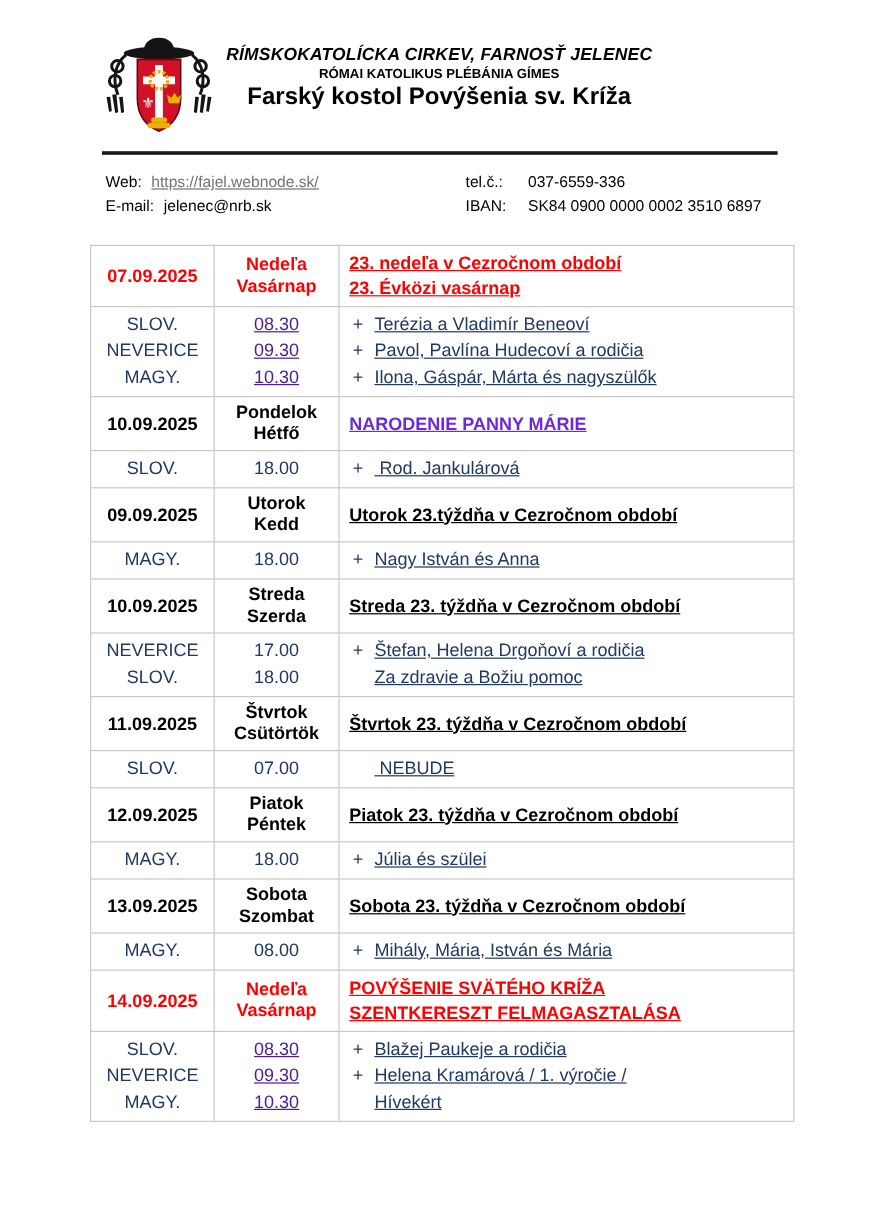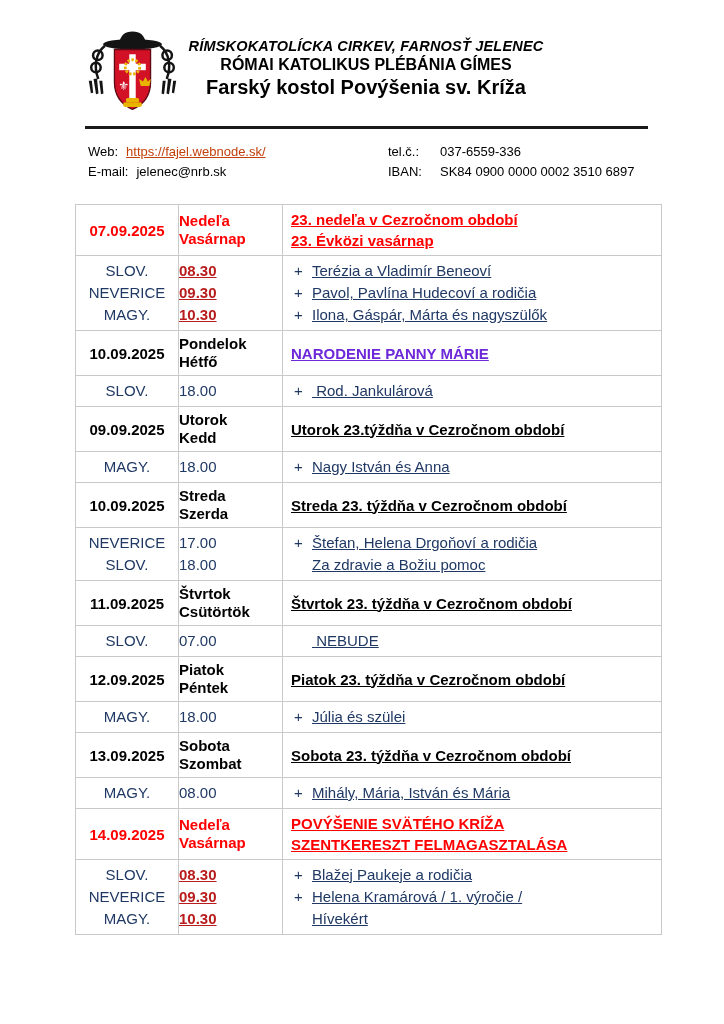--- a/index.html
+++ b/index.html
@@ -7,50 +7,50 @@
   body {
     width:724px; height:1024px; position:relative;
     font-family:"Liberation Sans","DejaVu Sans",sans-serif;
     color:#000;
   }
   
   .header { display:flex; padding:28px 0 0 85px; }
   .logo-box { width:95px; height:100px; flex:0 0 95px; }
   .titles { width:372px; text-align:center; padding-top:10px; }
   .title1 { font-size:14.5px; font-weight:bold; letter-spacing:.2px; margin-bottom:2px;font-style:italic; }
-  .title2 { font-size:16px; font-weight:bold; margin-bottom:2px; }
+  .title2 { font-size:11px; font-weight:bold; margin-bottom:2px; }
   .title3 { font-size:20px;  font-weight:bold; }
   .rule   { margin:0 0 0 85px; width:563px; height:3px; background:#1a1a1a; margin-top:-2px; }
   
   .contact { margin:13px 0 0 88px; width:560px; font-size:13px; }
   .contact-row { display:flex; line-height:20px; }
   .c-left  { width:300px; display:flex; }
   .c-right { flex:1; display:flex; }
   .c-label { margin-right:8px; }
   .c-label-r { width:44px; }
-  a.weblink { color:#c2410c; text-decoration:underline; }
+  a.weblink { color:#737373; text-decoration:underline; }
   
   table.sched { border-collapse:collapse; margin:22px 0 0 75px; width:587px; font-size:15px; table-layout:fixed; }
   td { border:1px solid #c9c9c9; vertical-align:middle; padding:4px 0; }
   .col-date { width:103px; text-align:center; }
-  .col-day  { width:104px;  text-align:left;margin-top:40px; }
+  .col-day  { width:104px;  text-align:center;margin-top:40px; }
   .col-desc { text-align:left; padding-left:8px; padding-right:4px;text-decoration:underline; }
   
   .r-feast td { font-weight:bold; }
   .r-feast { height:42px; }
   .r-feast .dayline { line-height:18px; }
   .r-feast .descline { line-height:21px; }
   .t-red td { color:#FF0000; }
   .t-red { height:47px; }
   .t-black td { color:#000; }
   .d-blue .col-desc { color:#6d28d9; }
   
   .r-mass td { color:#1F3864; }
   .r-mass .line { line-height:22px; }
-  .hot .time { color:#b91c1c; font-weight:bold; text-decoration:underline; }
+  .hot .time { color:#4c1d95; font-weight:normal; text-decoration:underline; }
   .plus { display:inline-block; width:21px; padding-left:3px; }
 </style>
 </head>
 <body>
 
 <div class="header">
   <div class="logo-box">
     <svg viewBox="0 0 100 104" width="95" height="100">
 
       <path d="M36 15 Q38 3 50 3 Q62 3 64 15 Z" fill="#141414"></path>

